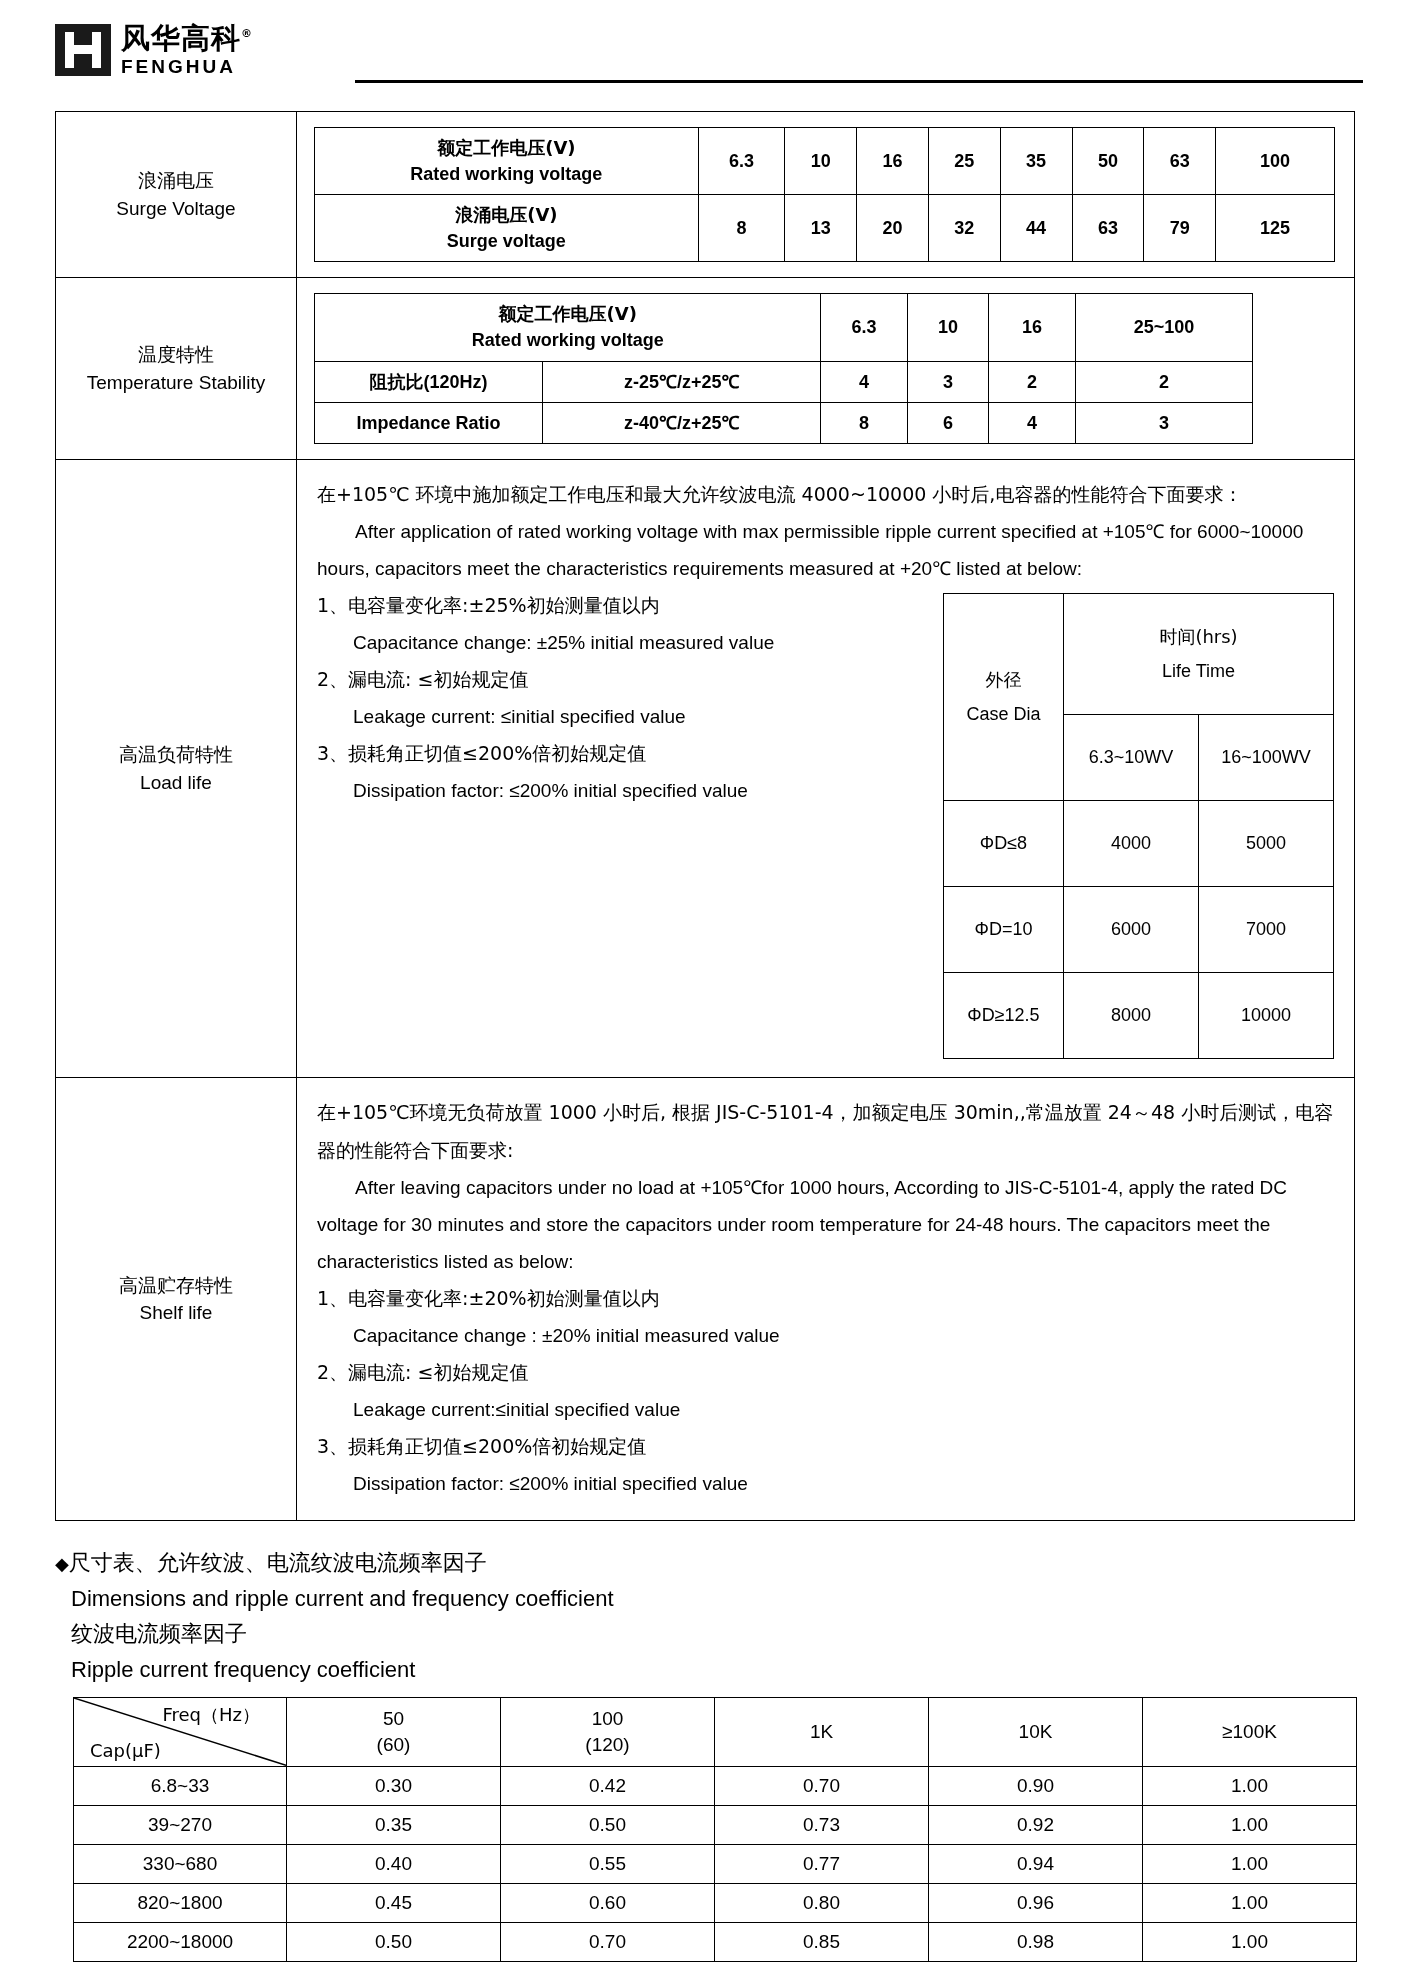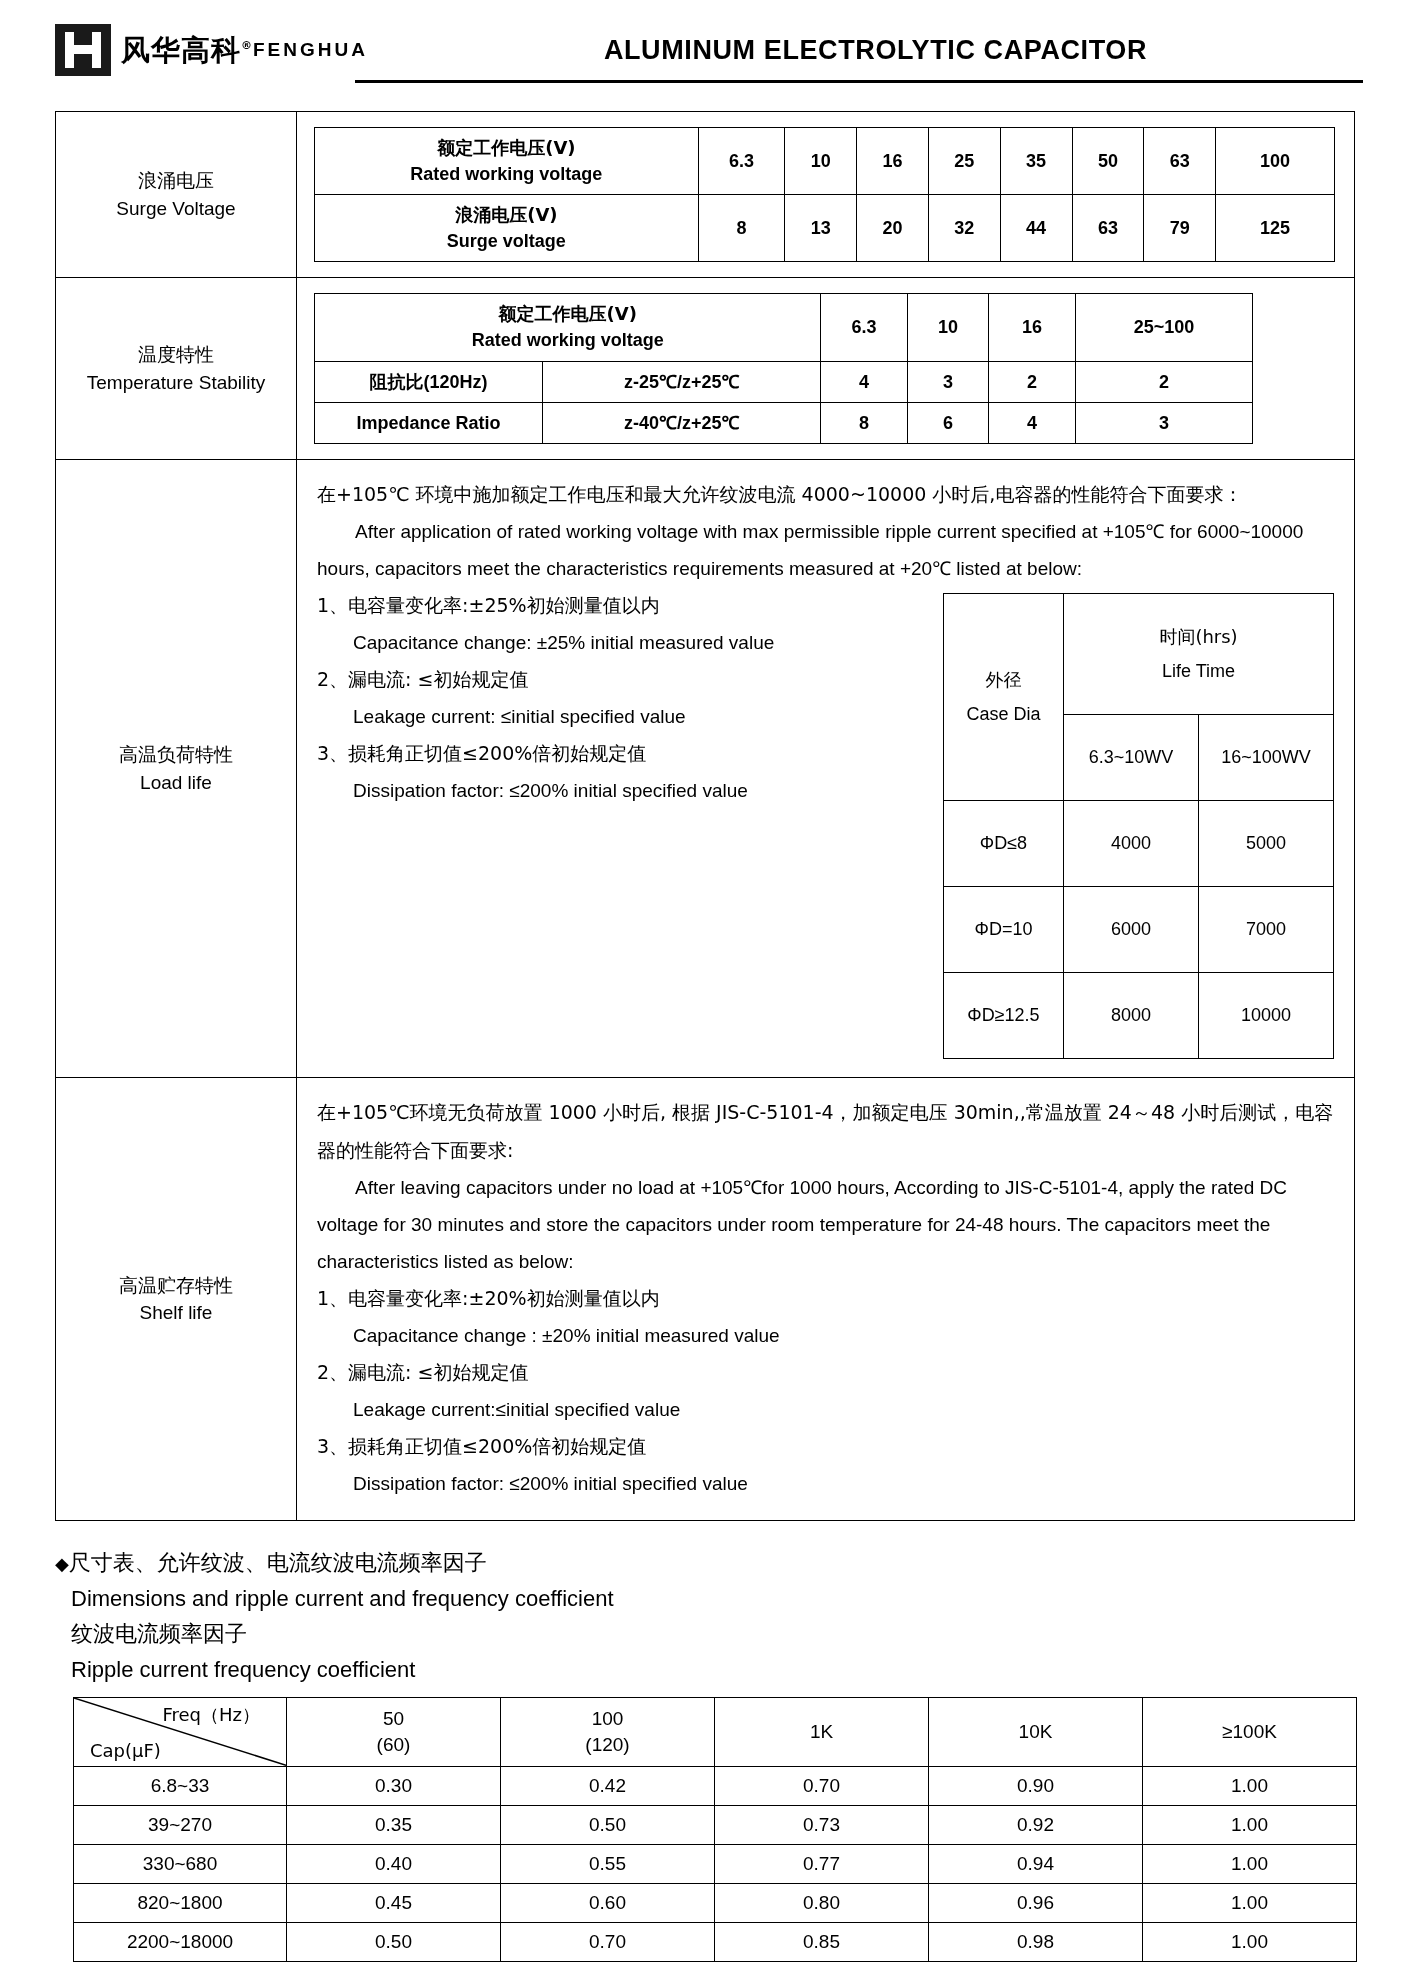--- a/index.html
+++ b/index.html
@@ -64,21 +64,21 @@
     position: absolute;
     left: 10px;
     top: 21px;
     width: 36px;
     height: 9px;
     background: #ffffff;
     z-index: 2;
   }
   .logo-text {
     display: flex;
-    flex-direction: row;
+    flex-direction: column;
     line-height: 1;
   }
   .logo-cn {
     font-size: 29px;
     font-weight: bold;
     letter-spacing: 1px;
     font-family: "DejaVu Sans", sans-serif;
   }
   .logo-reg {
     font-size: 11px;
@@ -228,21 +228,20 @@
   <div class="header">
     <div class="logo-wrap">
       <div class="logo-mark">
         <div class="logo-bar"></div>
       </div>
       <div class="logo-text">
         <div class="logo-cn"><span>风华高科</span><span class="logo-reg">®</span></div>
         <div class="logo-en">FENGHUA</div>
       </div>
     </div>
-    <div class="header-title">ALUMINUM ELECTROLYTIC CAPACITOR</div>
   </div>
   <div class="header-rule"></div>
 
   <table class="main-table">
     <tbody>
 
       <tr>
         <td class="label-cell">
           <span class="cn">浪涌电压</span>
           <span class="en">Surge Voltage</span>

